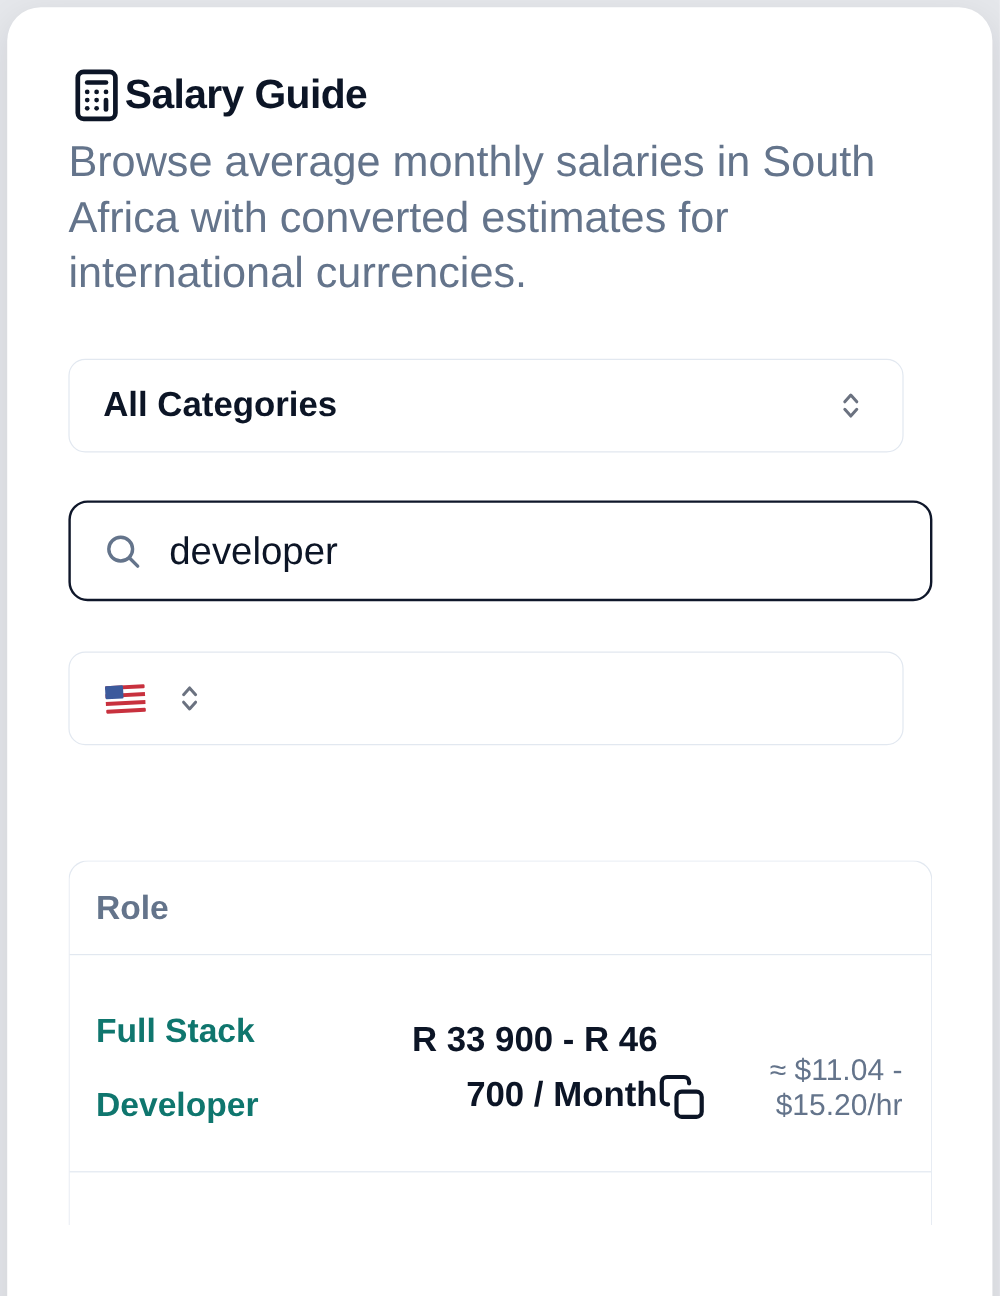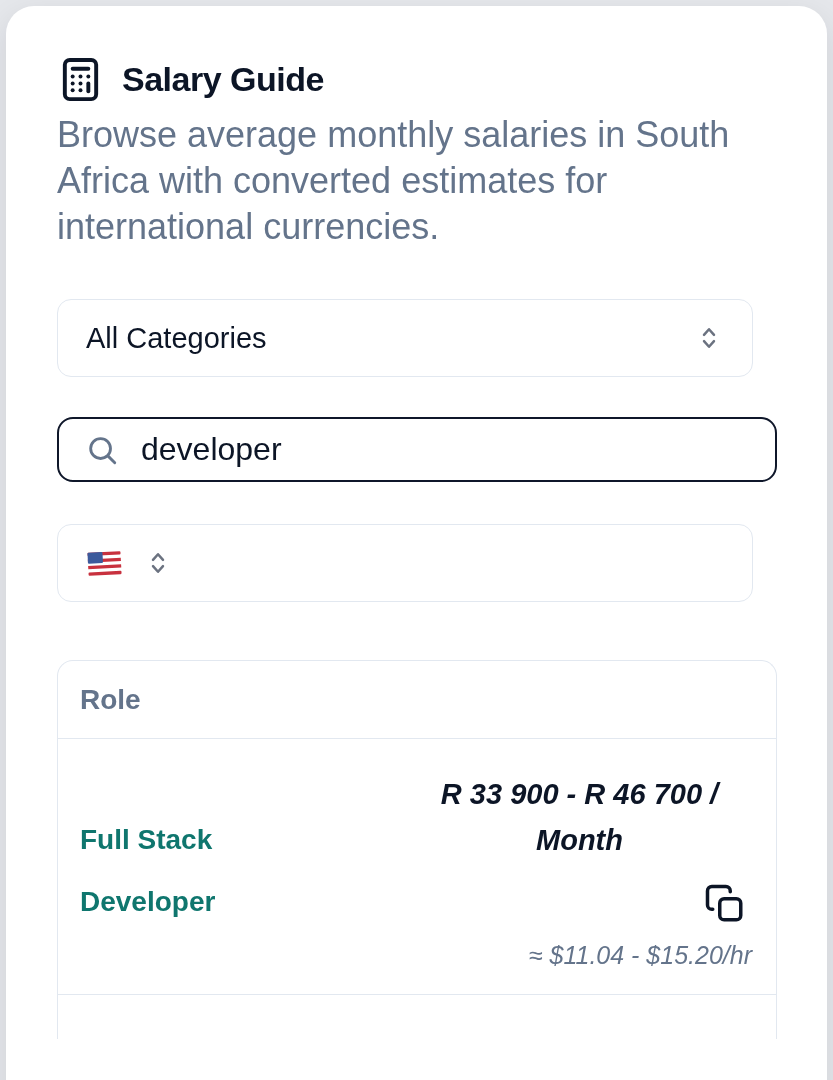--- a/index.html
+++ b/index.html
@@ -17,21 +17,20 @@
     border-radius: 28px 28px 0 0;
     box-shadow: 0 10px 30px rgba(16,24,40,.10);
   }
   .content {
     padding: 50px 51px 0 51px;
   }
   
   .title-row {
     display: flex;
     align-items: center;
-    gap: 18px;
   }
   .title-row h1 {
     font-size: 34px;
     font-weight: 700;
     letter-spacing: -0.5px;
     color: #0c1526;
   }
   .calc-icon { width: 47px; height: 47px; flex: 0 0 auto; }
   .desc {
     margin-top: 9px;
@@ -47,27 +46,28 @@
     height: 78px;
     background: #fff;
     border: 1px solid #e2e8f0;
     border-radius: 14px;
     display: flex;
     align-items: center;
     padding: 0 28px;
     font-size: 29px;
     color: #0c1526;
     cursor: pointer;
+    font-weight: bold;
   }
   .select .grow { flex: 1; text-align: left; font-size: 29px; color: #0c1526; }
   .chevrons { width: 30px; height: 30px; flex: 0 0 auto; }
   .searchbox {
     margin-top: 40px;
     width: 720px;
-    height: 65px;
+    height: 84px;
     border: 2.5px solid #0f172a;
     border-radius: 16px;
     display: flex;
     align-items: center;
     padding: 16px 26px;
     gap: 22px;
     background: #fff;
   }
   .searchbox input {
     flex: 1;
@@ -76,21 +76,21 @@
     font-family: "Liberation Sans", sans-serif;
     font-size: 32px;
     color: #0c1526;
     background: transparent;
   }
   .search-icon { width: 34px; height: 34px; flex: 0 0 auto; }
   .select.currency { margin-top: 42px; }
   .flag { width: 37px; height: 27px; margin-right: 20px; flex: 0 0 auto; }
   
   .table {
-    margin-top: 58px;
+    margin-top: 96px;
     width: 720px;
     border: 1px solid #e2e8f0;
     border-bottom: none;
     border-radius: 16px 16px 0 0;
     background: #fff;
   }
   .thead {
     display: flex;
     justify-content: space-between;
     align-items: center;
@@ -112,24 +112,23 @@
   }
   .role {
     font-size: 28px;
     font-weight: 700;
     line-height: 62px;
     color: #0f766e;
     max-width: 210px;
   }
   .salary-col {
     display: flex;
-    flex-direction: column;
+    flex-direction: row;
     align-items: flex-end;
-    text-align: center;
-    font-style: italic;
+    text-align: right;
   }
   .zar {
     font-size: 29px;
     font-weight: 700;
     line-height: 46px;
     color: #0c1526;
     max-width: 345px;
   }
   .copy-btn {
     background: none;

